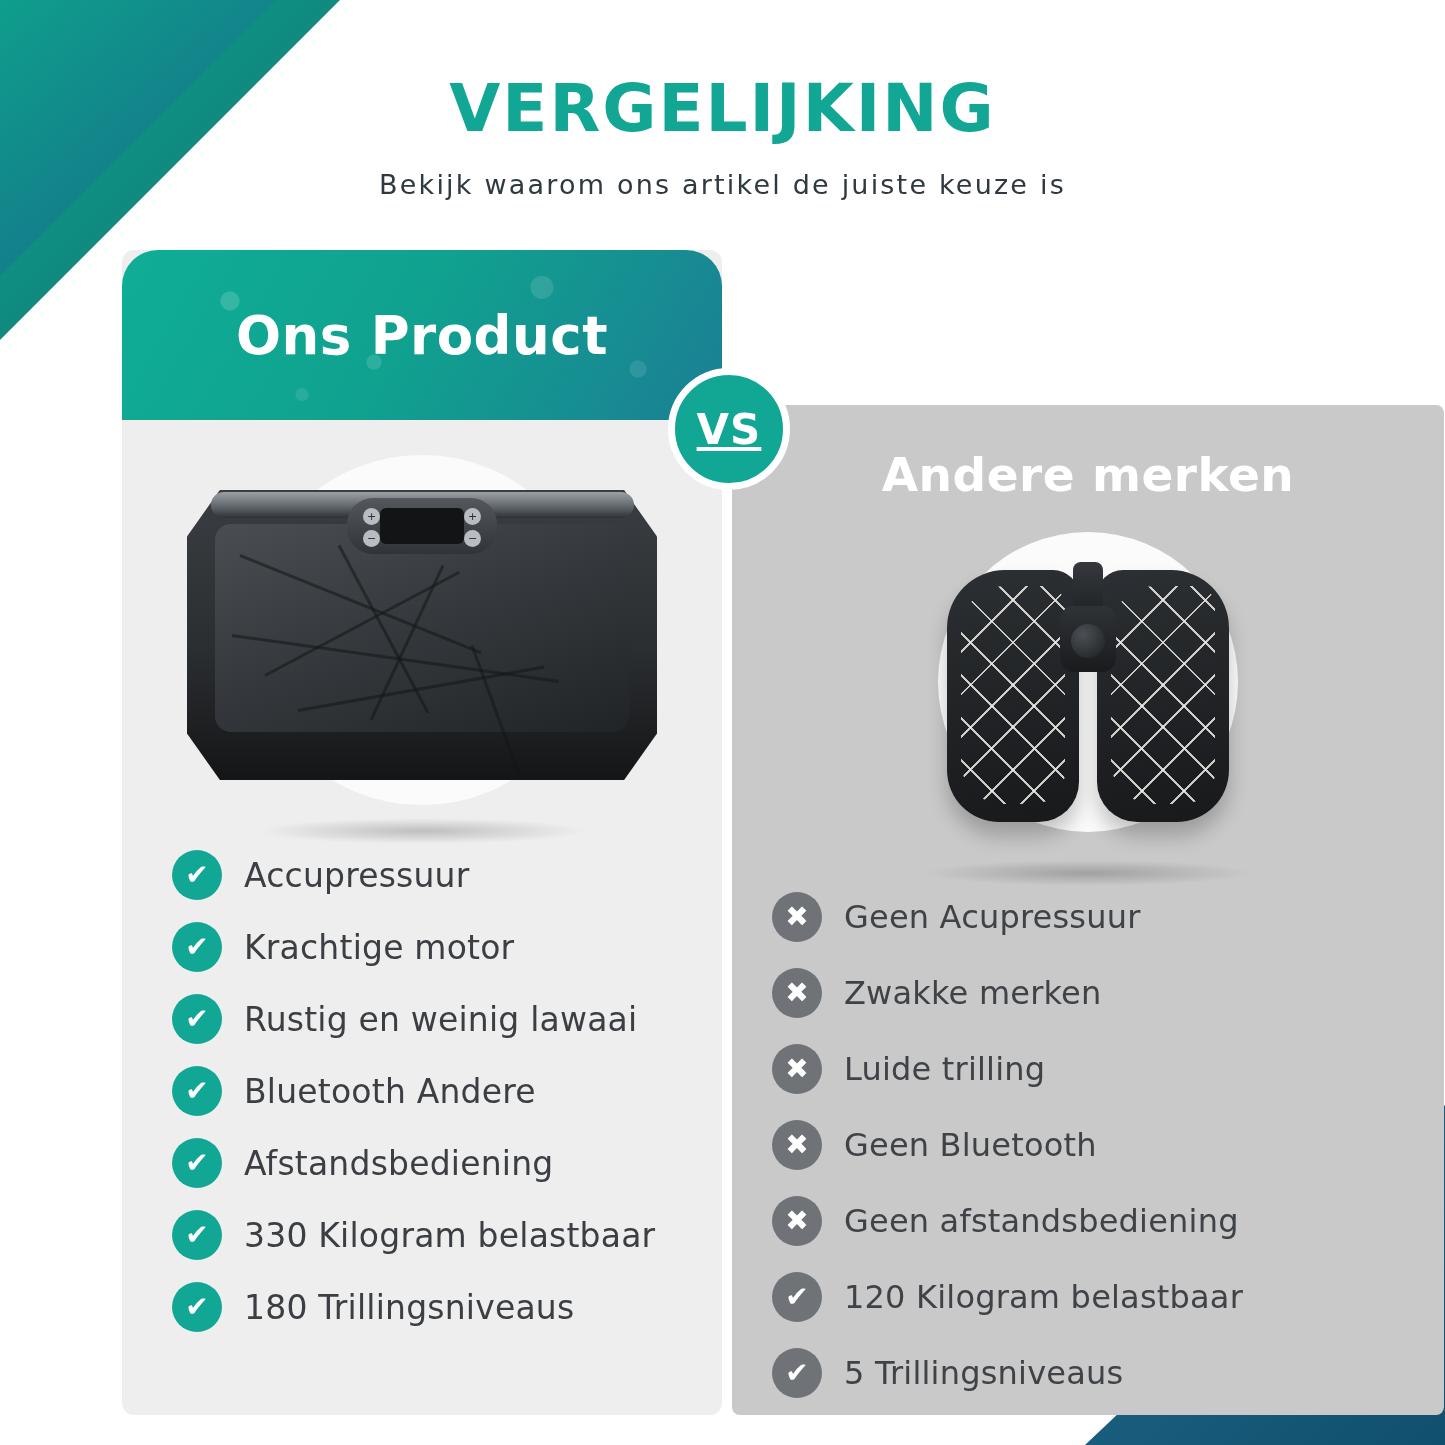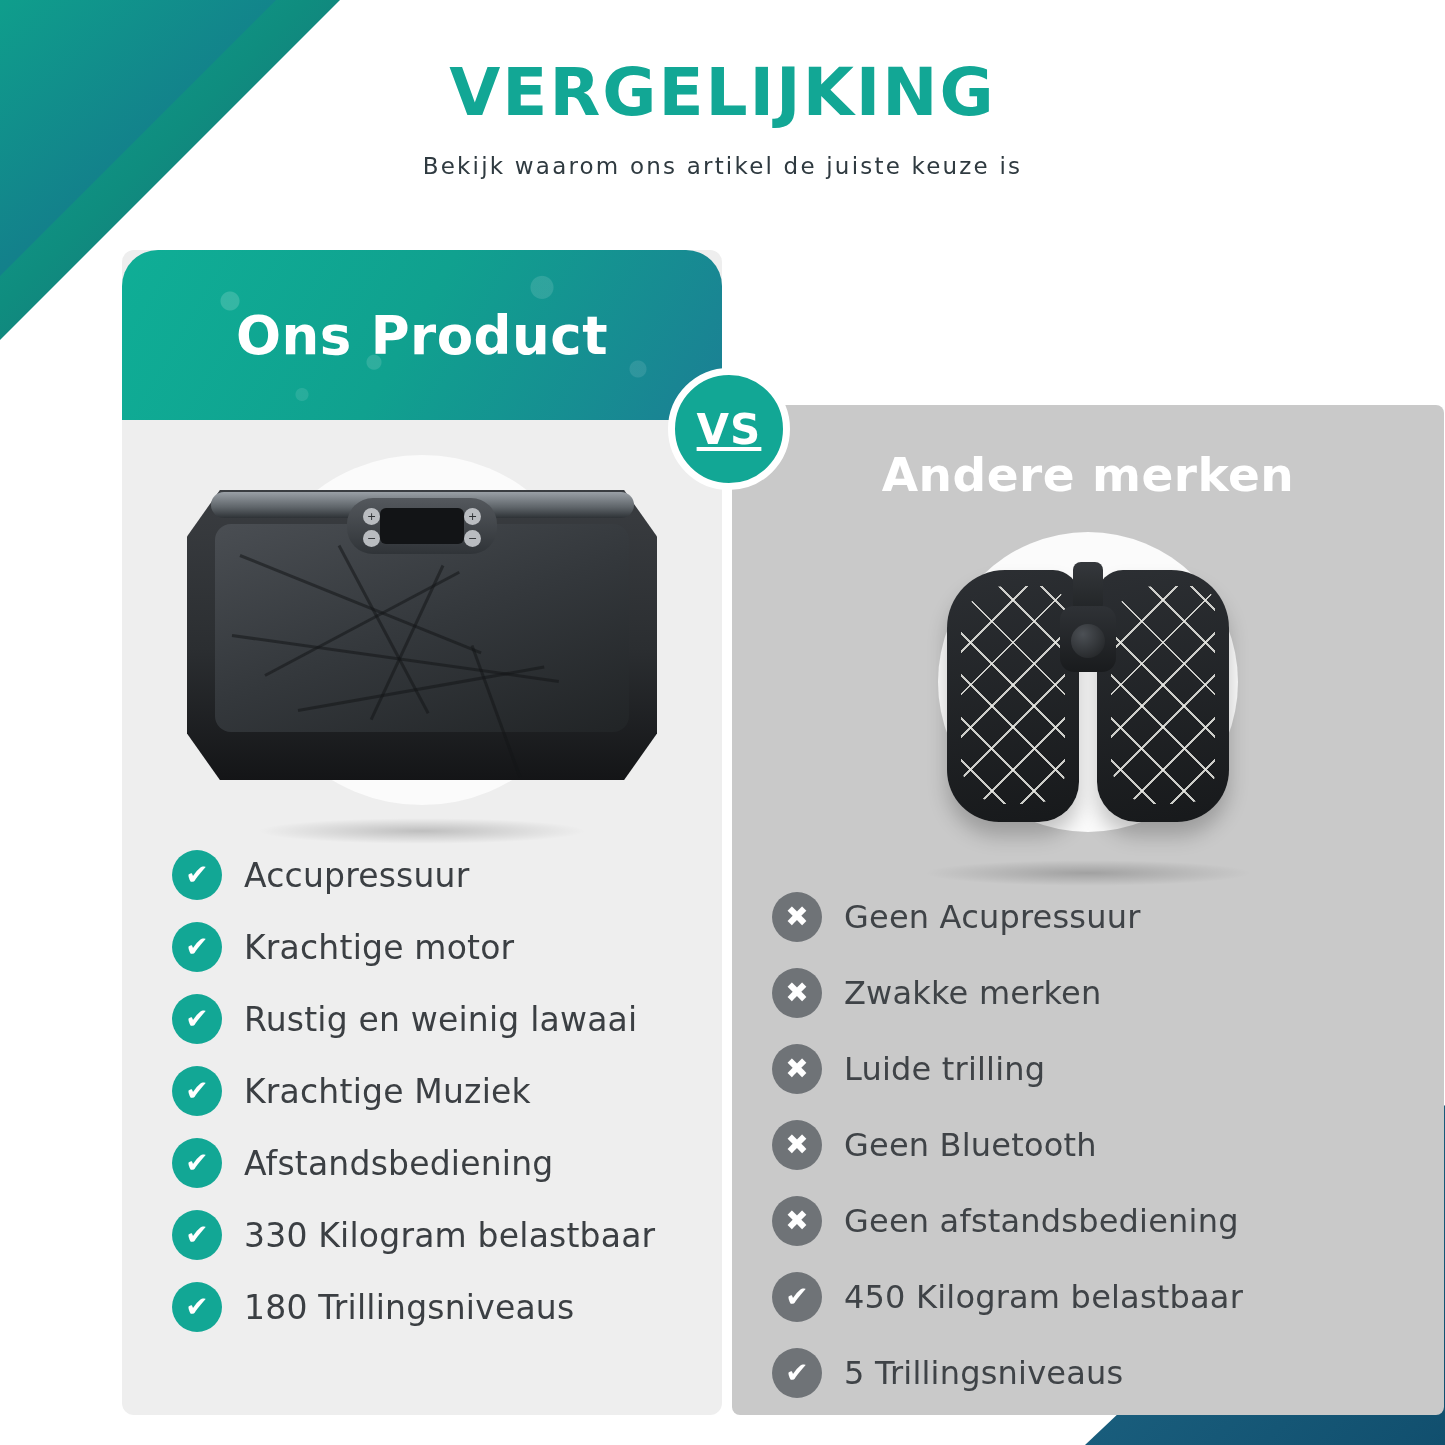--- a/index.html
+++ b/index.html
@@ -49,25 +49,25 @@
     width: 100%;
     text-align: center;
     z-index: 3;
   }
   .header-title {
     font-size: 66px;
     font-weight: bold;
     color: #12a795;
     letter-spacing: 2px;
     line-height: 1.05;
-    margin: 0;
+    margin: 16px;
   }
   .header-sub {
     margin-top: 26px;
-    font-size: 23px;
+    font-size: 27px;
     color: #2f3a40;
     letter-spacing: 2.2px;
     font-weight: 400;
   }
 
   
   .card-other {
     position: absolute;
     left: 732px;
     top: 405px;
@@ -404,21 +404,21 @@
     <li class="feature">
       <span class="icon-badge cross-gray">
         <span class="icon-glyph">✖</span>
       </span>
       <span class="feature-label">Geen afstandsbediening</span>
     </li>
     <li class="feature">
       <span class="icon-badge check-gray">
         <span class="icon-glyph">✔</span>
       </span>
-      <span class="feature-label">450 Kilogram belastbaar</span>
+      <span class="feature-label">120 Kilogram belastbaar</span>
     </li>
     <li class="feature">
       <span class="icon-badge check-gray">
         <span class="icon-glyph">✔</span>
       </span>
       <span class="feature-label">5 Trillingsniveaus</span>
     </li>
   </ul>
 </div>
 
@@ -468,21 +468,21 @@
     <li class="feature">
       <span class="icon-badge check-green">
         <span class="icon-glyph">✔</span>
       </span>
       <span class="feature-label">Rustig en weinig lawaai</span>
     </li>
     <li class="feature">
       <span class="icon-badge check-green">
         <span class="icon-glyph">✔</span>
       </span>
-      <span class="feature-label">Krachtige Muziek</span>
+      <span class="feature-label">Bluetooth Andere</span>
     </li>
     <li class="feature">
       <span class="icon-badge check-green">
         <span class="icon-glyph">✔</span>
       </span>
       <span class="feature-label">Afstandsbediening</span>
     </li>
     <li class="feature">
       <span class="icon-badge check-green">
         <span class="icon-glyph">✔</span>

